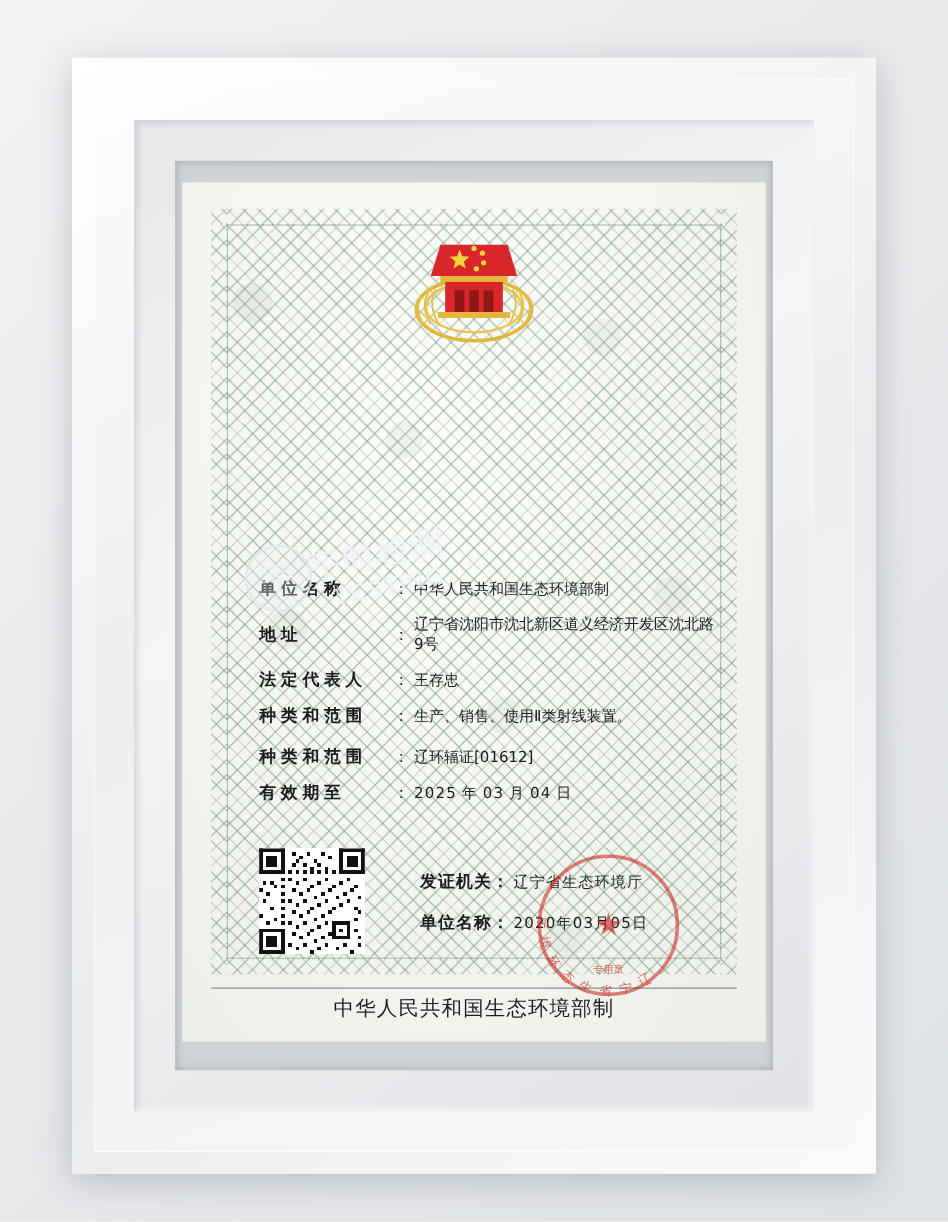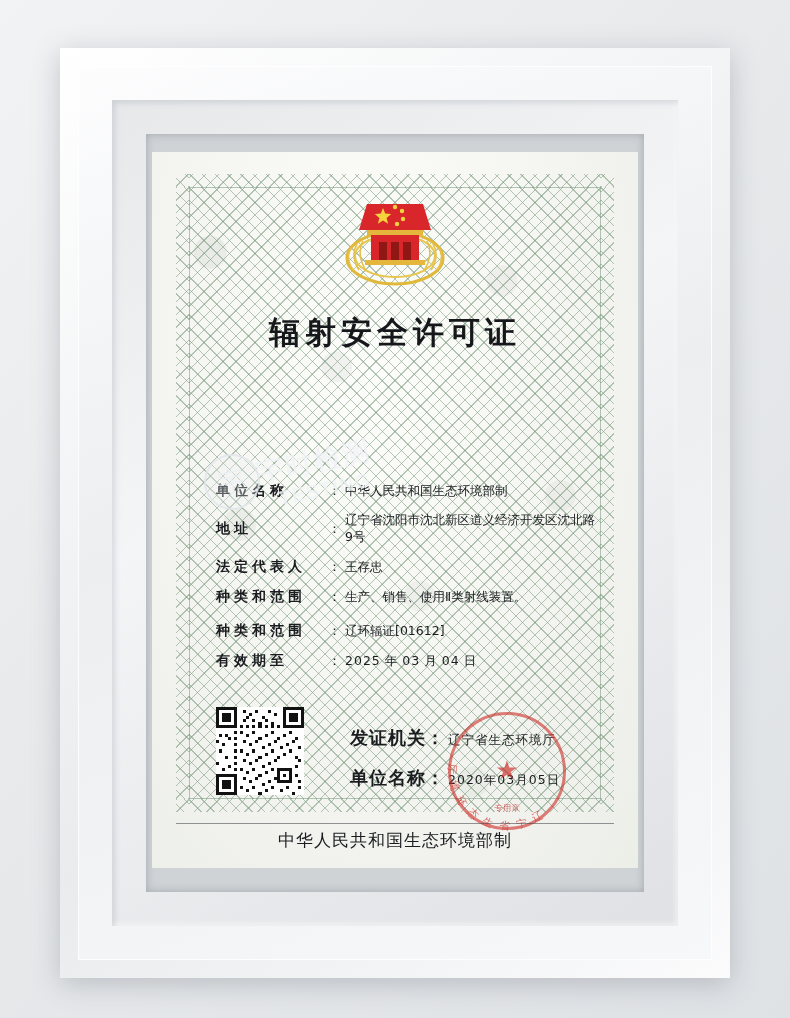--- a/index.html
+++ b/index.html
@@ -224,21 +224,21 @@
     right: 48px;
     top: 574px;
     width: 240px;
   }
   .issuer-row {
     display: flex;
     align-items: baseline;
     margin-bottom: 16px;
   }
   .issuer-label {
-    font-size: 18px;
+    font-size: 14px;
     font-weight: bold;
     color: #1a1c1f;
     letter-spacing: 1px;
     font-family: "DejaVu Serif", "Liberation Serif", serif;
     text-align: right;
   }
   .issuer-value {
     font-size: 12.5px;
     color: #1a1c1f;
     padding-left: 3px;
@@ -405,21 +405,20 @@
             <polygon points="48,22 50.2,27.6 56.2,28 51.6,31.9 53.1,37.7 48,34.4 42.9,37.7 44.4,31.9 39.8,28 45.8,27.6"></polygon>
             <circle cx="60" cy="21" r="2.2"></circle>
             <circle cx="67" cy="25" r="2.2"></circle>
             <circle cx="68" cy="33" r="2.2"></circle>
             <circle cx="62" cy="38" r="2.2"></circle>
           </g>
         </svg>
       </div>
     </div>
 
-    <div class="cert-title">辐射安全许可证</div>
 
 
     <div class="fields">
       <div class="field-row">
         <div class="field-label">单位名称</div>
         <div class="field-colon">：</div>
         <div class="field-value">中华人民共和国生态环境部制</div>
       </div>
       <div class="field-row">
         <div class="field-label">地址</div>

